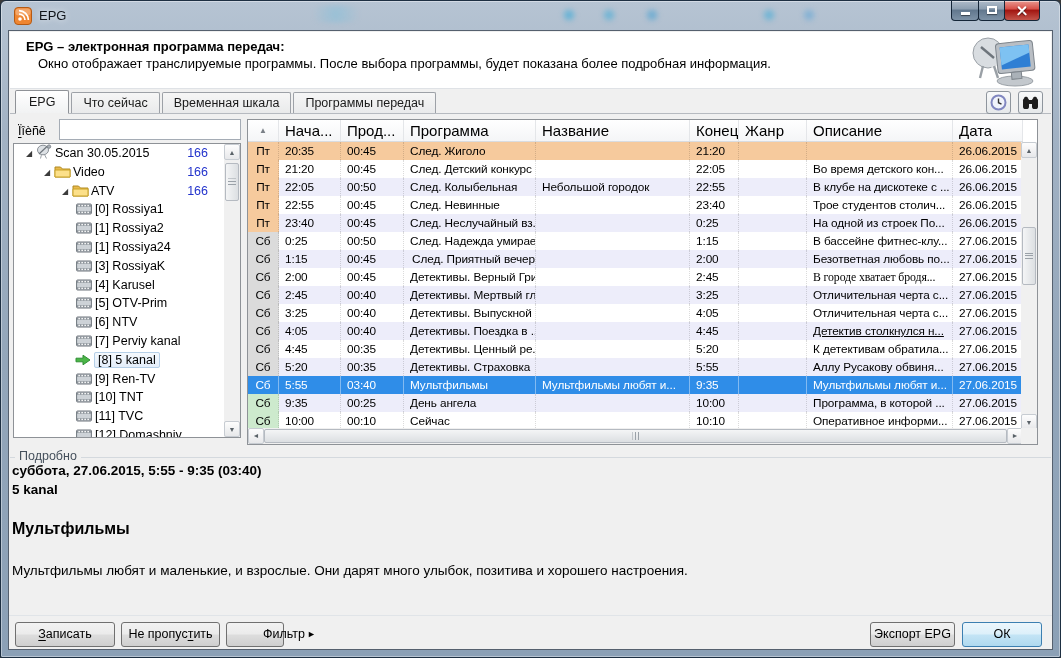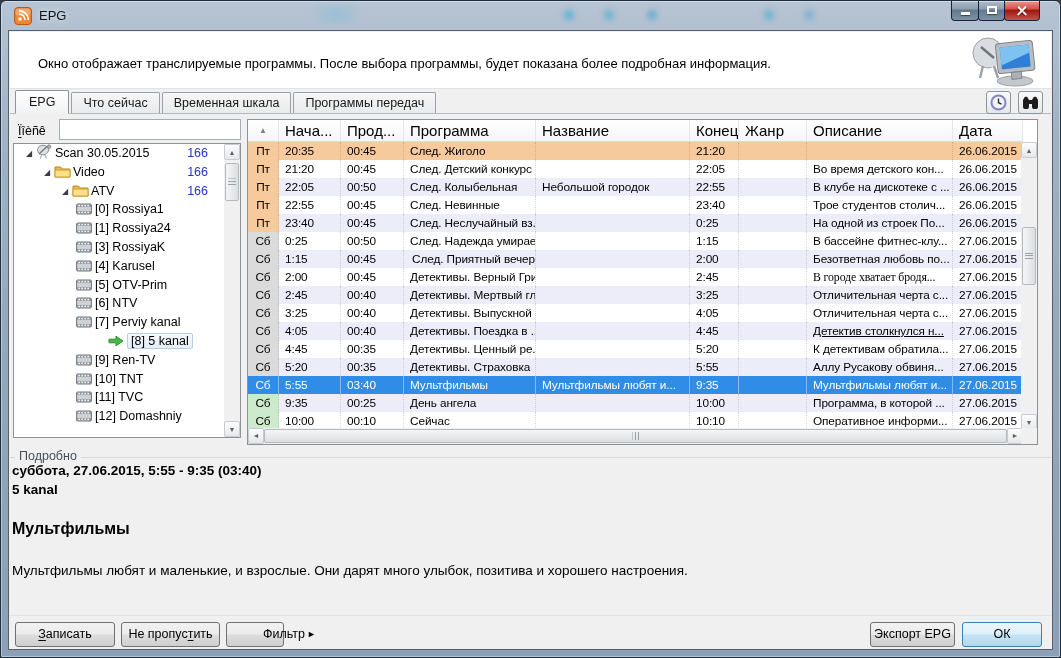--- a/index.html
+++ b/index.html
@@ -117,20 +117,21 @@
         <span class="glyph-max"></span>
       </div>
     <div class="cb close" style="left:1003px;width:36px;">
         <span class="xbar x1"></span>
         <span class="xbar x2"></span>
       </div>
   </div>
 
   <div id="client">
     <div id="band">
+      <div id="band-title">EPG – электронная программа передач:</div>
       <div id="band-sub">Окно отображает транслируемые программы. После выбора программы, будет показана более подробная информация.</div>
       <svg id="epg-art" width="72" height="54" viewBox="0 0 72 54">
         <circle cx="21" cy="19" r="15" fill="#d9dde1" stroke="#9aa0a6"></circle>
         <circle cx="21" cy="19" r="15" fill="none" stroke="#ffffff" stroke-opacity=".6" stroke-width="2" stroke-dasharray="20 80"></circle>
         <path d="M14 13 L27 24" stroke="#6e757c" stroke-width="2.4"></path>
         <path d="M16 32 L13 44 M27 32 L31 44" stroke="#9aa0a6" stroke-width="2.4"></path>
         <ellipse cx="48" cy="47" rx="18" ry="5" fill="#c3c8cd" stroke="#9aa0a6"></ellipse>
         <g transform="rotate(-6 48 26)">
           <rect x="30" y="8" width="37" height="30" rx="3" fill="#b9bec4" stroke="#7e858c"></rect>
           <rect x="34" y="12" width="29" height="22" fill="#2f7fd4"></rect>
@@ -203,20 +204,35 @@
                 <g fill="#fff">
                   <rect x="2.4" y="1.9" width="1.5" height="1.4"></rect>
                   <rect x="5.4" y="1.9" width="1.5" height="1.4"></rect>
                   <rect x="8.4" y="1.9" width="1.5" height="1.4"></rect>
                   <rect x="11.4" y="1.9" width="1.5" height="1.4"></rect>
                   <rect x="2.4" y="8.7" width="1.5" height="1.4"></rect>
                   <rect x="5.4" y="8.7" width="1.5" height="1.4"></rect>
                   <rect x="8.4" y="8.7" width="1.5" height="1.4"></rect>
                   <rect x="11.4" y="8.7" width="1.5" height="1.4"></rect>
                 </g>
+              </svg></span><span class="lbl">[1]  Rossiya2</span></div>
+          <div class="ti" style="padding-left: 62px;"><span class="tico"><svg width="16" height="12" viewBox="0 0 16 12">
+                <rect x="0.6" y="1" width="14.8" height="10" rx="1" fill="#cdd2d7" stroke="#6e757c"></rect>
+                <rect x="1" y="1.4" width="14" height="2.4" fill="#8d949b"></rect>
+                <rect x="1" y="8.2" width="14" height="2.4" fill="#8d949b"></rect>
+                <g fill="#fff">
+                  <rect x="2.4" y="1.9" width="1.5" height="1.4"></rect>
+                  <rect x="5.4" y="1.9" width="1.5" height="1.4"></rect>
+                  <rect x="8.4" y="1.9" width="1.5" height="1.4"></rect>
+                  <rect x="11.4" y="1.9" width="1.5" height="1.4"></rect>
+                  <rect x="2.4" y="8.7" width="1.5" height="1.4"></rect>
+                  <rect x="5.4" y="8.7" width="1.5" height="1.4"></rect>
+                  <rect x="8.4" y="8.7" width="1.5" height="1.4"></rect>
+                  <rect x="11.4" y="8.7" width="1.5" height="1.4"></rect>
+                </g>
               </svg></span><span class="lbl">[1]  Rossiya24</span></div>
           <div class="ti" style="padding-left: 62px;"><span class="tico"><svg width="16" height="12" viewBox="0 0 16 12">
                 <rect x="0.6" y="1" width="14.8" height="10" rx="1" fill="#cdd2d7" stroke="#6e757c"></rect>
                 <rect x="1" y="1.4" width="14" height="2.4" fill="#8d949b"></rect>
                 <rect x="1" y="8.2" width="14" height="2.4" fill="#8d949b"></rect>
                 <g fill="#fff">
                   <rect x="2.4" y="1.9" width="1.5" height="1.4"></rect>
                   <rect x="5.4" y="1.9" width="1.5" height="1.4"></rect>
                   <rect x="8.4" y="1.9" width="1.5" height="1.4"></rect>
                   <rect x="11.4" y="1.9" width="1.5" height="1.4"></rect>
@@ -279,21 +295,21 @@
                   <rect x="2.4" y="1.9" width="1.5" height="1.4"></rect>
                   <rect x="5.4" y="1.9" width="1.5" height="1.4"></rect>
                   <rect x="8.4" y="1.9" width="1.5" height="1.4"></rect>
                   <rect x="11.4" y="1.9" width="1.5" height="1.4"></rect>
                   <rect x="2.4" y="8.7" width="1.5" height="1.4"></rect>
                   <rect x="5.4" y="8.7" width="1.5" height="1.4"></rect>
                   <rect x="8.4" y="8.7" width="1.5" height="1.4"></rect>
                   <rect x="11.4" y="8.7" width="1.5" height="1.4"></rect>
                 </g>
               </svg></span><span class="lbl">[7]  Perviy kanal</span></div>
-          <div class="ti" style="padding-left: 94px;"><span class="tico"><svg width="16" height="12" viewBox="0 0 16 12">
+          <div class="ti" style="padding-left: 42px; margin-left: 19px;"><span class="tico"><svg width="16" height="12" viewBox="0 0 16 12">
                 <path d="M1 4.2 h7 V1.2 L15 6 L8 10.8 V7.8 H1 z" fill="#4cb648" stroke="#2f8f34"></path>
               </svg></span><span class="lbl selbox">[8]  5 kanal</span></div>
           <div class="ti" style="padding-left: 62px;"><span class="tico"><svg width="16" height="12" viewBox="0 0 16 12">
                 <rect x="0.6" y="1" width="14.8" height="10" rx="1" fill="#cdd2d7" stroke="#6e757c"></rect>
                 <rect x="1" y="1.4" width="14" height="2.4" fill="#8d949b"></rect>
                 <rect x="1" y="8.2" width="14" height="2.4" fill="#8d949b"></rect>
                 <g fill="#fff">
                   <rect x="2.4" y="1.9" width="1.5" height="1.4"></rect>
                   <rect x="5.4" y="1.9" width="1.5" height="1.4"></rect>
                   <rect x="8.4" y="1.9" width="1.5" height="1.4"></rect>

